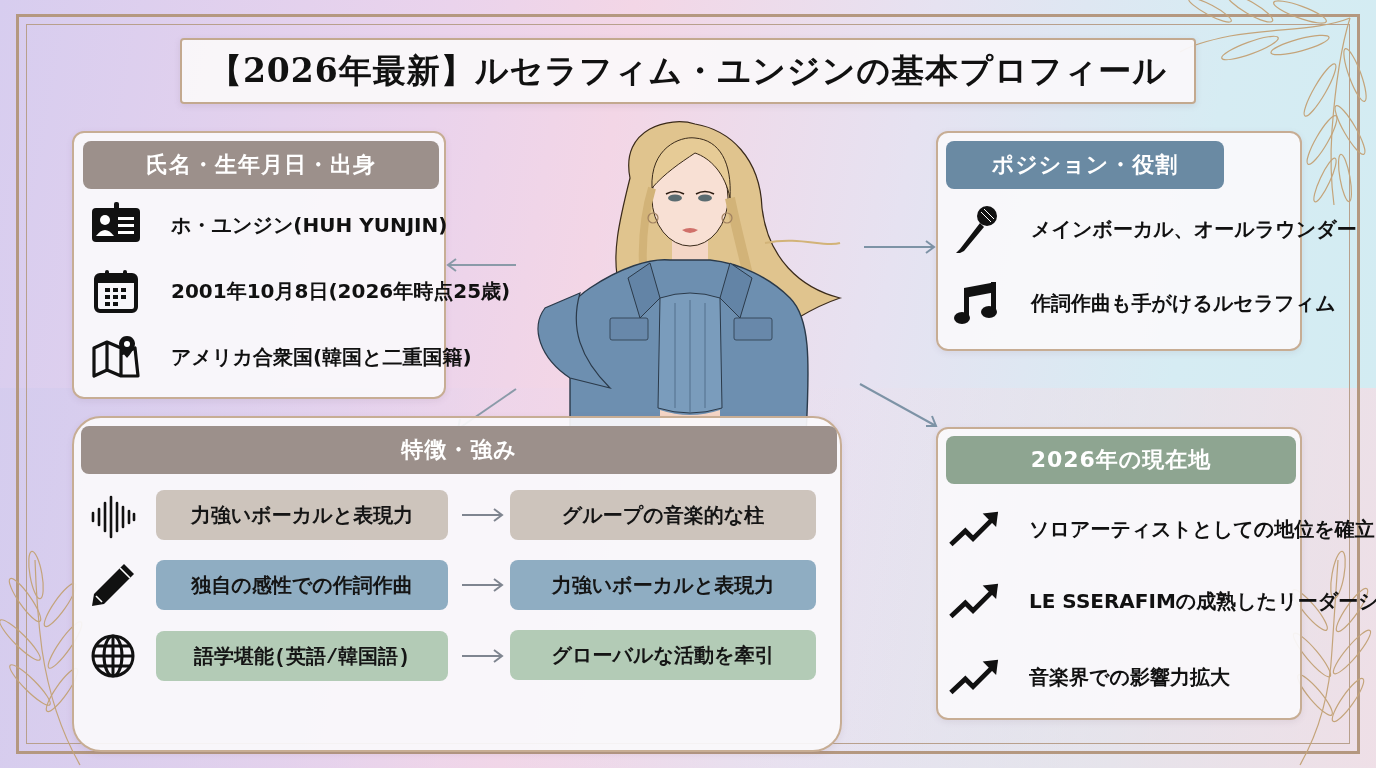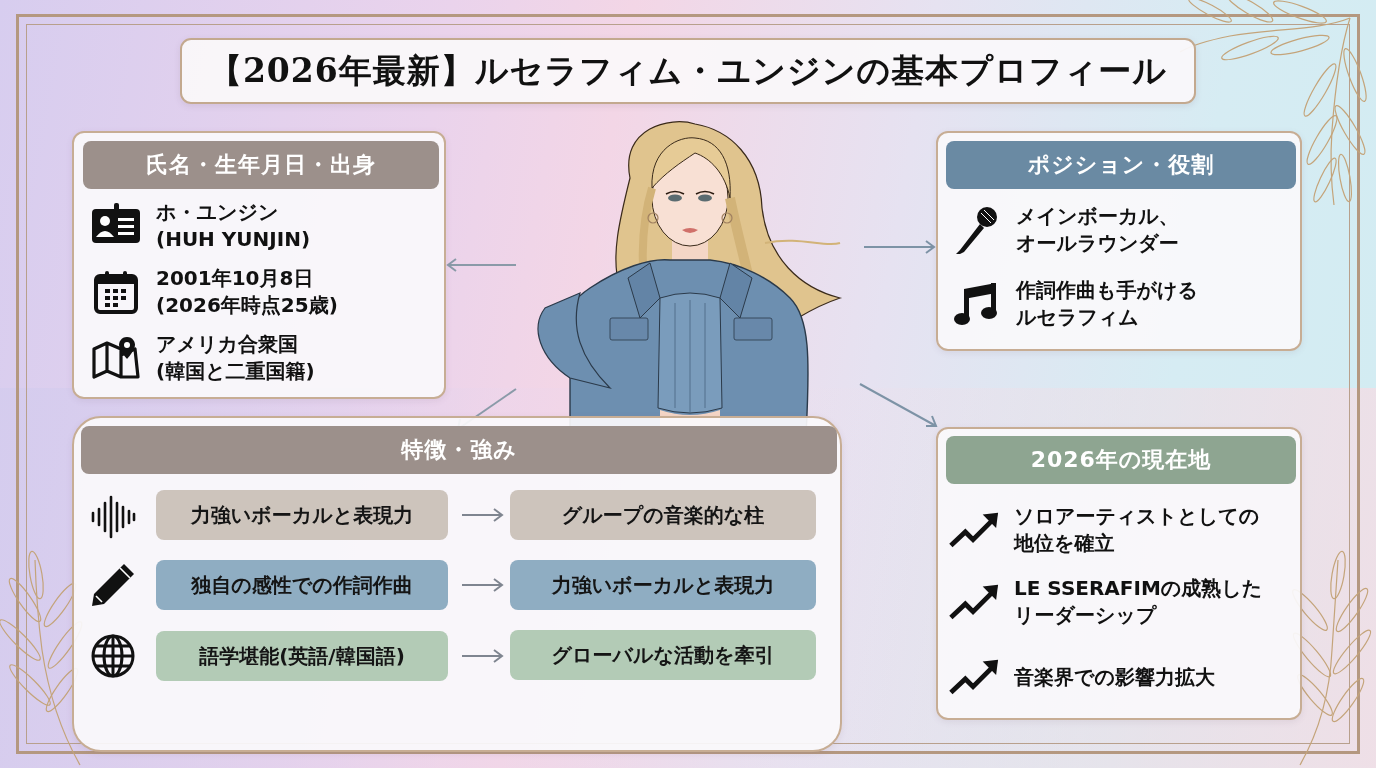--- a/index.html
+++ b/index.html
@@ -21,21 +21,21 @@
     }
     .frame-inner {
       position: absolute; left: 26px; top: 24px; width: 1324px; height: 720px;
       border: 1.5px solid #b8a08c;
     }
     .leaves { position: absolute; pointer-events: none; }
 
     .title-box {
       position: absolute; left: 180px; top: 38px; width: 1016px; height: 66px;
       background: rgba(250,248,250,0.94);
-      border: 2px solid #c3a98f; border-radius: 11px;
+      border: 2px solid #c3a98f; border-radius: 4px;
       display: flex; align-items: center; justify-content: center;
       box-shadow: 0 2px 6px rgba(120,100,120,0.15);
     }
     .title-text {
       font-family: "DejaVu Serif", "Liberation Serif", serif;
       font-size: 33px; font-weight: bold; color: #111; letter-spacing: 1px;
     }
 
     .card {
       position: absolute;
@@ -47,21 +47,21 @@
       position: absolute; border-radius: 8px;
       display: flex; align-items: center; justify-content: center;
       color: #fff; font-size: 22px; font-weight: bold; letter-spacing: 1px;
     }
     .hdr-taupe { background: #9c908b; }
     .hdr-blue { background: #6a8aa3; }
     .hdr-green { background: #8ea591; }
 
     .row { position: absolute; display: flex; align-items: center; }
     .row .icon { width: 52px; height: 52px; display: flex; align-items: center; justify-content: center; flex-shrink: 0; }
-    .row .lines { display: flex; flex-direction: column; margin-left: 14px; justify-content: center; }
+    .row .lines { display: flex; margin-left: 29px; justify-content: center; }
     .row .lines span { font-size: 20px; font-weight: bold; line-height: 27px; white-space: nowrap; color: #111; }
 
     .pill {
       position: absolute; height: 50px; border-radius: 8px;
       display: flex; align-items: center; justify-content: center;
       font-size: 20px; font-weight: bold; color: #151515;
     }
     .pill-taupe { background: #cdc4bc; }
     .pill-blue { background: #8fadc2; }
     .pill-green { background: #b3cbb6; }
@@ -233,21 +233,21 @@
         </svg>
     </span>
     <div class="lines">
       <span>アメリカ合衆国</span>
       <span>(韓国と二重国籍)</span>
     </div>
   </div>
 </div>
 
 <div class="card" style="left:936px;top:131px;width:366px;height:220px;">
-  <div class="card-header hdr-blue" style="left:8px;top:8px;width:350px;height:48px;justify-content:center;">
+  <div class="card-header hdr-blue" style="left:8px;top:8px;width:278px;height:48px;justify-content:center;">
     <span>ポジション・役割</span>
   </div>
   <div class="row" style="left:12px;top:70px;">
     <span class="icon">
       <svg width="48" height="52" viewBox="0 0 48 52">
           <circle cx="35" cy="13" r="10" fill="#111"></circle>
           <path d="M28 20 L8 46 L4 50 L8 50 L12 48 L32 24 Z" fill="#111"></path>
           <line x1="29" y1="9" x2="39" y2="19" stroke="#fff" stroke-width="1"></line>
           <line x1="32" y1="6" x2="42" y2="16" stroke="#fff" stroke-width="1"></line>
         </svg>
@@ -365,21 +365,21 @@
 
   <span class="icon" style="position:absolute;left:14px;top:213px;width:50px;height:50px;display:flex;align-items:center;justify-content:center;">
     <svg width="46" height="46" viewBox="0 0 46 46" fill="none" stroke="#111" stroke-width="3">
         <circle cx="23" cy="23" r="20"></circle>
         <ellipse cx="23" cy="23" rx="9" ry="20"></ellipse>
         <line x1="23" y1="3" x2="23" y2="43"></line>
         <line x1="3" y1="23" x2="43" y2="23"></line>
         <path d="M6 13 H40 M6 33 H40"></path>
       </svg>
   </span>
-  <div class="pill pill-green" style="left:82px;top:213px;width:292px;">
+  <div class="pill pill-green" style="left:82px;top:213px;width:292px;font-family:Liberation Mono, monospace;">
     <span>語学堪能(英語/韓国語)</span>
   </div>
   <svg class="pill-arrow" style="left:386px;top:231px;" viewBox="0 0 46 14">
       <line x1="2" y1="7" x2="42" y2="7" stroke="#7f8590" stroke-width="2"></line>
       <polyline points="34,1 42,7 34,13" fill="none" stroke="#7f8590" stroke-width="2"></polyline>
     </svg>
   <div class="pill pill-green" style="left:436px;top:212px;width:306px;">
     <span>グローバルな活動を牽引</span>
   </div>
 </div>

